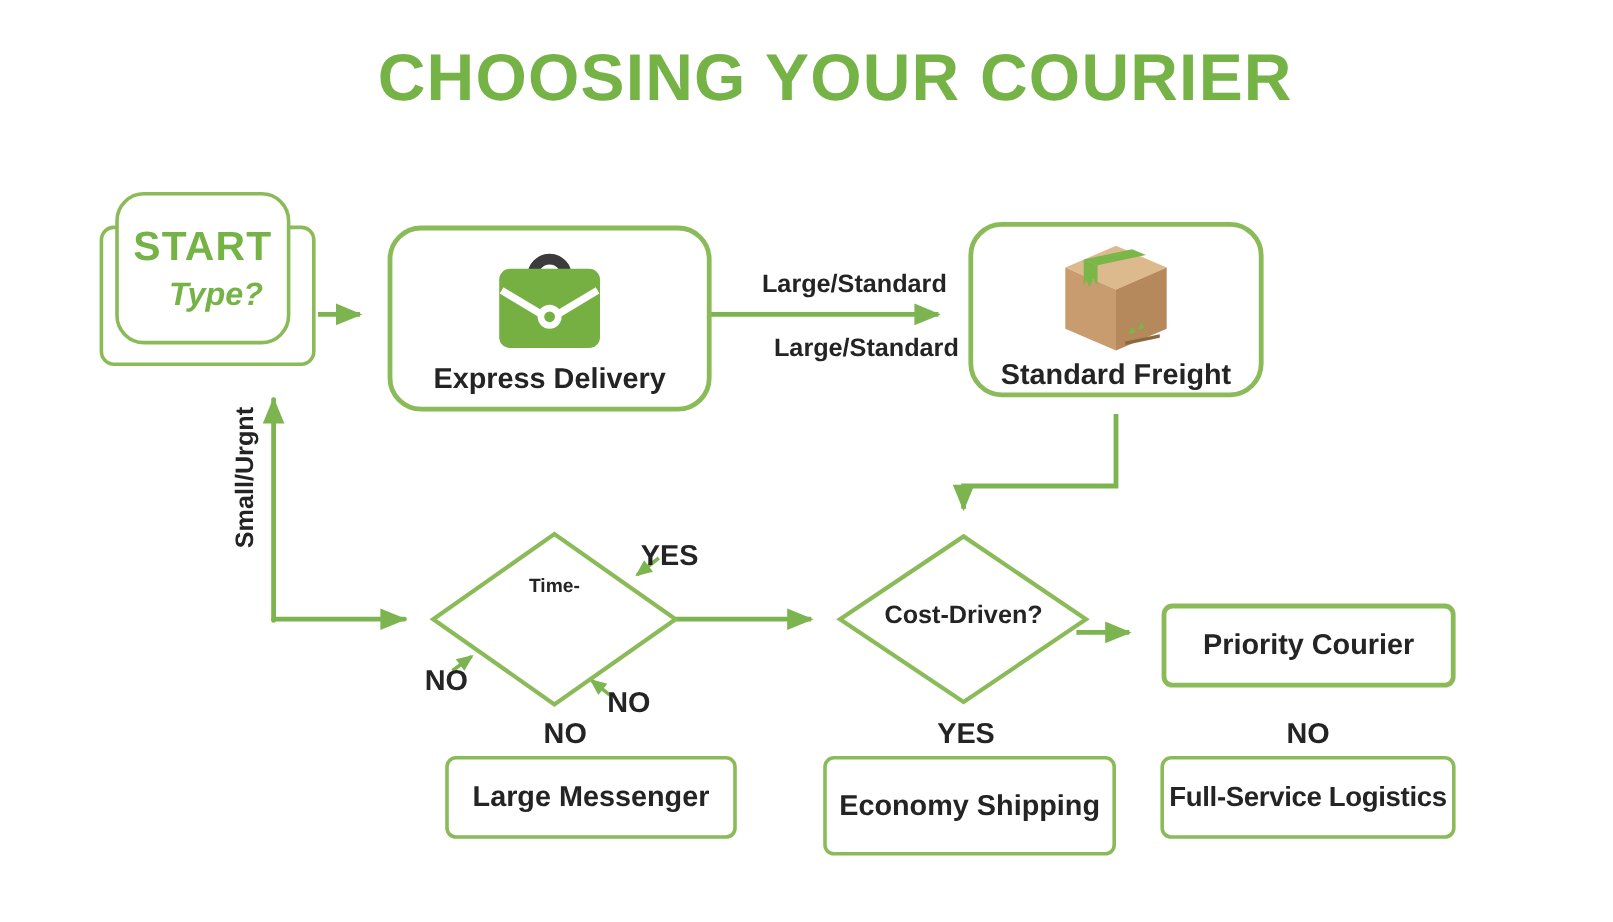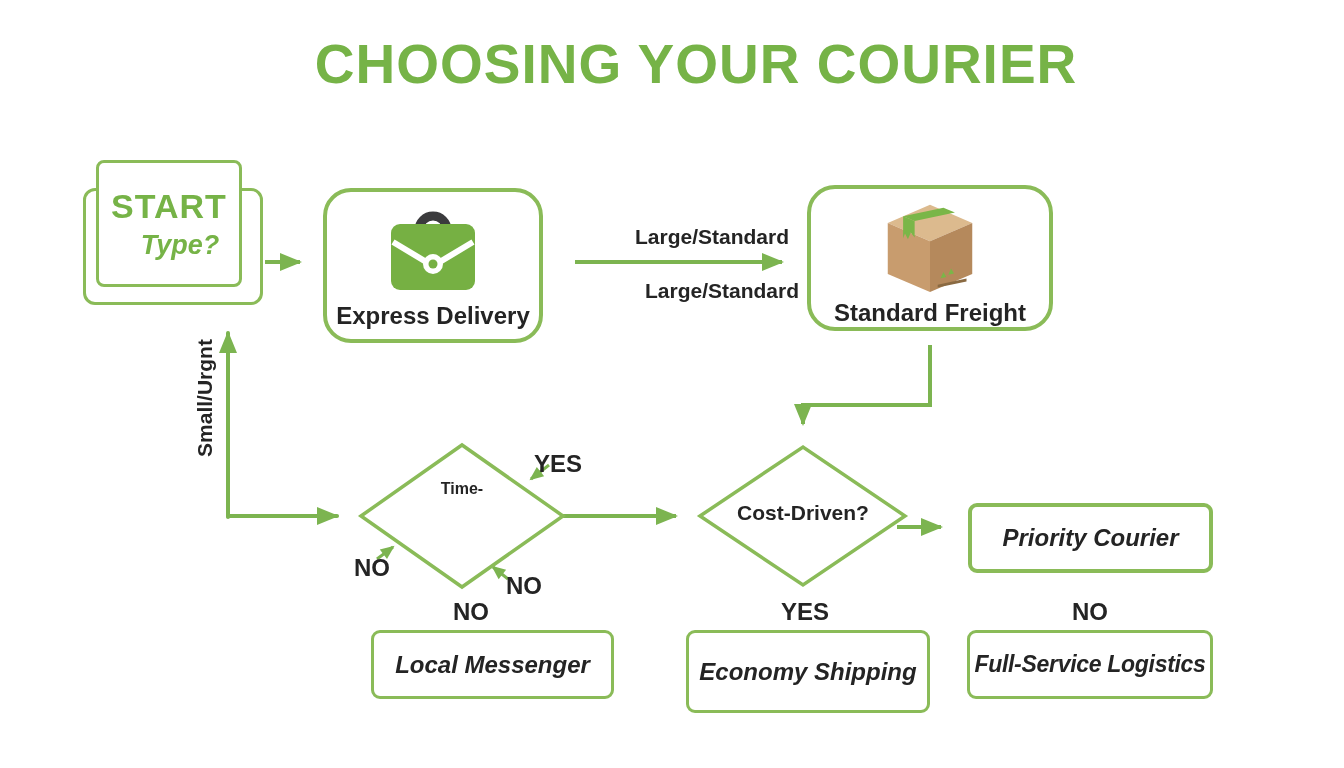--- a/index.html
+++ b/index.html
@@ -16,35 +16,35 @@
   .title{
     position:absolute;left:0;right:0;top:32px;text-align:center;
     font-size:55px;font-weight:800;letter-spacing:1px;color:var(--green-title);
     white-space:nowrap;
     padding-left:48px;
   }
   .connectors{position:absolute;left:0;top:0;z-index:1;}
   .box{position:absolute;background:#fff;border:3.5px solid var(--green-border);box-sizing:border-box;z-index:2;}
   .start-back{left:83px;top:188px;width:180px;height:117px;border-radius:12px;}
   .start-front{
-    left:96px;top:160px;width:146px;height:127px;border-radius:8px;
+    left:96px;top:160px;width:146px;height:127px;border-radius:24px;
     display:flex;flex-direction:column;align-items:center;justify-content:center;gap:4px;
   }
   .start-line1{color:var(--green-title);font-weight:800;font-size:34px;letter-spacing:1px;}
   .start-line2{color:var(--green-title);font-weight:700;font-size:27px;margin-left:22px;font-style:italic;}
   .process{
     border-radius:28px;border-width:4px;display:flex;flex-direction:column;
     align-items:center;justify-content:flex-start;padding-top:10px;
   }
-  .express{left:323px;top:188px;width:220px;height:155px;}
+  .express{left:323px;top:188px;width:270px;height:155px;}
   .freight{left:807px;top:185px;width:246px;height:146px;}
   .node-label{color:var(--ink);font-weight:700;font-size:24px;white-space:nowrap;}
   .process .node-label{margin-top:4px;}
   .result{
-    border-radius:9px;display:flex;align-items:center;justify-content:center;border-width:4px;font-style:italic;
+    border-radius:9px;display:flex;align-items:center;justify-content:center;border-width:4px;
   }
   .priority{left:968px;top:503px;width:245px;height:70px;}
   .local{left:371px;top:630px;width:243px;height:69px;border-width:3.5px;}
   .economy{left:686px;top:630px;width:244px;height:83px;border-width:3.5px;}
   .fullservice{left:967px;top:630px;width:246px;height:69px;border-width:3.5px;}
   .fullservice .node-label{font-size:23px;letter-spacing:-0.3px;}
   .diamond-text{
     position:absolute;z-index:2;color:var(--ink);font-weight:700;text-align:center;white-space:nowrap;
   }
   .time-text{left:362px;top:474px;width:200px;font-size:16px;line-height:29px;}
@@ -130,21 +130,21 @@
 
   <div class="diamond-text time-text">
     <div>Time-</div>
   </div>
   <div class="diamond-text cost-text">Cost-Driven?</div>
 
   <div class="box result priority">
     <div class="node-label">Priority Courier</div>
   </div>
   <div class="box result local">
-    <div class="node-label">Local Messenger</div>
+    <div class="node-label">Large Messenger</div>
   </div>
   <div class="box result economy">
     <div class="node-label">Economy Shipping</div>
   </div>
   <div class="box result fullservice">
     <div class="node-label">Full-Service Logistics</div>
   </div>
 
   <div class="edge-label lbl-large-top">Large/Standard</div>
   <div class="edge-label lbl-large-bottom">Large/Standard</div>

